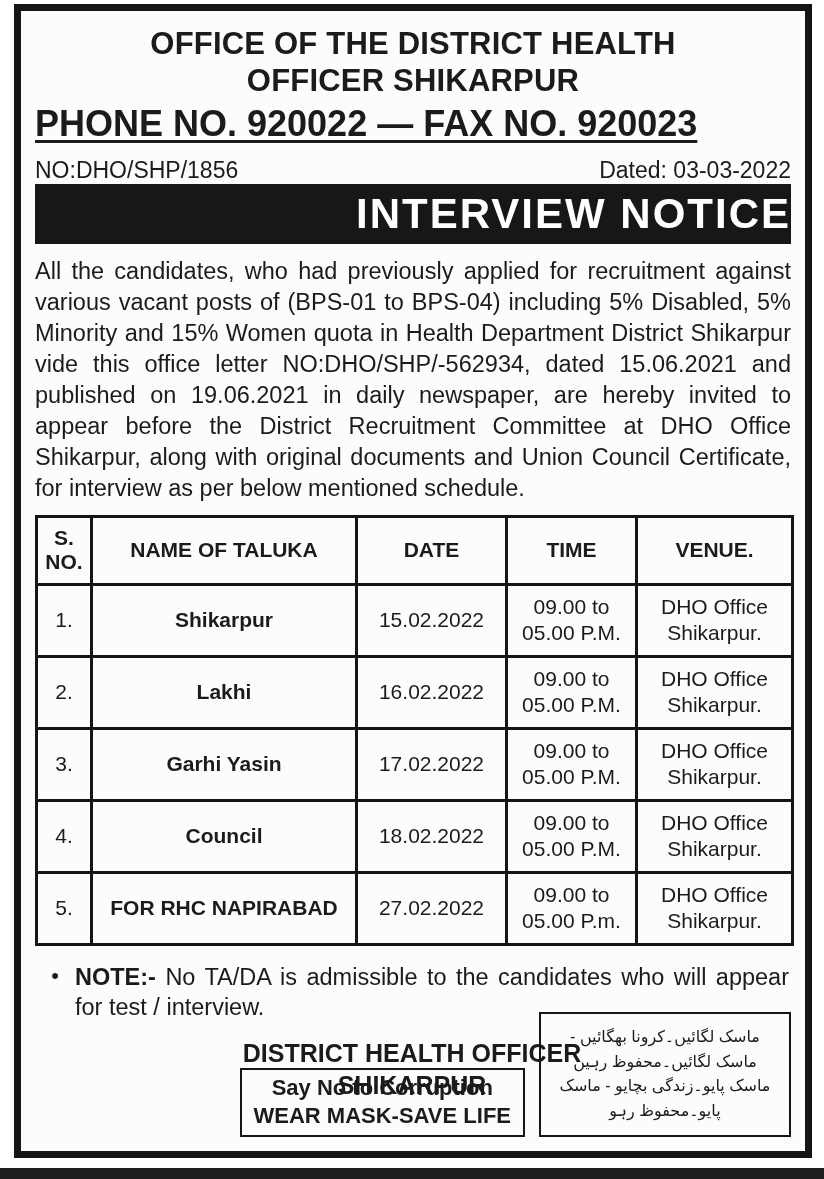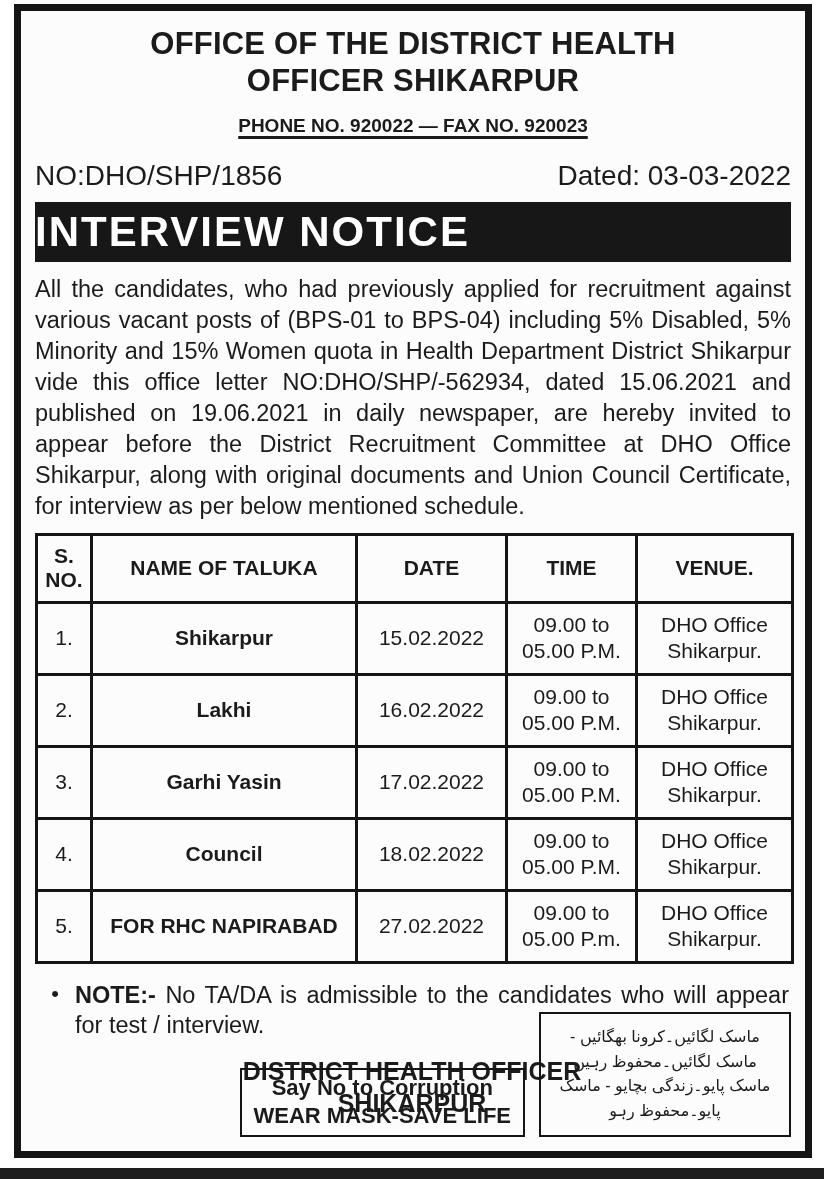--- a/index.html
+++ b/index.html
@@ -6,28 +6,28 @@
   html,body { width:824px; height:1179px; background:#ffffff; overflow:hidden; }
   body { font-family:"Liberation Sans","DejaVu Sans",sans-serif; color:#1b1b1b; position:relative; }
 
   .notice {
     position:absolute; left:14px; top:4px; width:798px; height:1154px;
     background:#fcfcfc; border:7px solid #151515; padding:10px 14px 8px 14px;
   }
 
   .office-title { text-align:center; font-weight:bold; font-size:31px; line-height:1.2; margin-top:4px; letter-spacing:.2px; }
   .phone-line {
-    text-align:center; font-weight:bold; font-size:19px; margin-top:16px;
+    text-align:left; font-weight:bold; font-size:36px; margin-top:4px;
     text-decoration:underline; text-decoration-thickness:3px; text-underline-offset:4px;
   }
-  .ref-row { display:flex; justify-content:space-between; font-size:28px; margin-top:23px;gap:28px; }
+  .ref-row { display:flex; justify-content:space-between; font-size:23px; margin-top:12px;gap:28px; }
 
   .banner {
     background:#171717; color:#ffffff; text-align:center;
-    margin-top:10px; height:60px; display:flex; align-items:center; justify-content:flex-start;
+    height:60px; display:flex; align-items:center; justify-content:flex-end;
   }
   .banner span { font-weight:bold; font-size:42px; letter-spacing:2px; }
 
   .para {
     margin-top:12px; font-size:23.5px; line-height:1.32; text-align:justify;
   }
 
   table.schedule { width:100%; border-collapse:collapse; margin-top:10px; table-layout:fixed; }
   table.schedule th, table.schedule td {
     border:3px solid #151515; font-size:21px; vertical-align:middle; padding:4px 6px;

